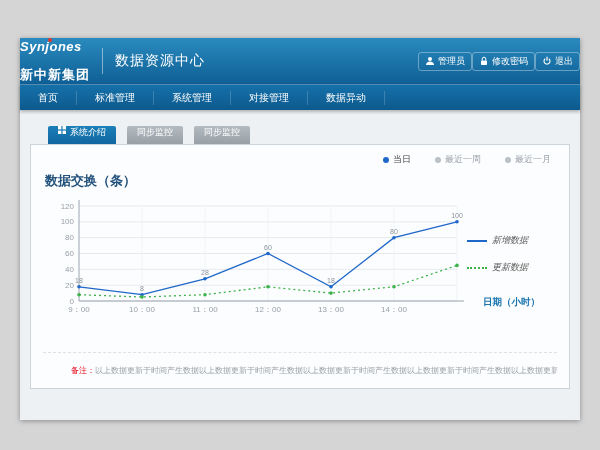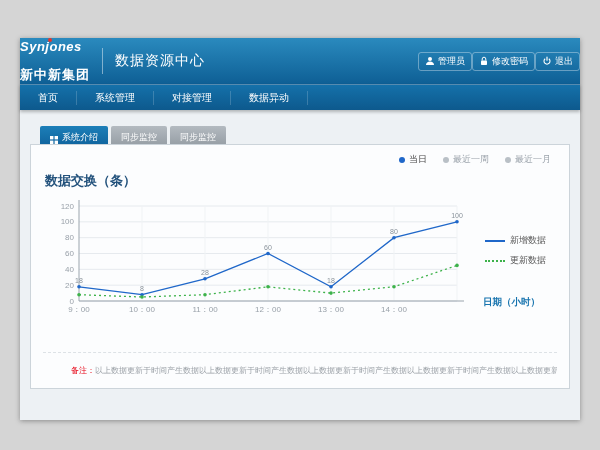--- a/index.html
+++ b/index.html
@@ -39,46 +39,46 @@
     position:relative; z-index:2;
   }
   .nav-item{
     color:#fff; font-size:10px; display:flex; align-items:center; padding:0 18px;
     border-right:1px solid rgba(255,255,255,.18); cursor:pointer; text-decoration:none;
   }
   
   .content{ background:#edf1f4; height:310px; padding:16px 10px 0; }
   .tabs{ display:flex; gap:3px; padding-left:10px; }
   .tab{
-    height:18px; display:flex; align-items:flex-end; gap:4px; padding:0 10px;
+    height:18px; display:flex; align-items:flex-start; gap:4px; padding:0 10px;
     font-size:9px; color:#fff; background:linear-gradient(#b3bac0,#98a0a7);
-    border-radius:2px 2px 0 0; cursor:pointer;
+    border-radius:2px 2px 0 0; cursor:pointer;margin-left:8px;
   }
   .tab.active{ background:linear-gradient(#1c7fb8,#1166a0); }
   .tab-icon{ display:inline-flex; }
   .panel{
     background:#fcfdfe; border:1px solid #ccd4da; padding:8px 12px 0; min-height:240px;
   }
   
   .filter-row{
-    display:flex; justify-content:flex-end; gap:16px; align-items:center;
+    display:flex; justify-content:flex-end; gap:24px; align-items:center;
     font-size:9px; color:#9aa2aa; padding-right:6px;
   }
   .filter{ display:flex; align-items:center; gap:4px; cursor:pointer; }
   .dot{ width:6px; height:6px; border-radius:50%; background:#b9c0c6; }
   .filter.active{ color:#444; }
   .filter.active .dot{ background:#1f67c9; }
   .ylabel{ font-size:13px; font-weight:bold; color:#23527c; margin:6px 0 2px 2px; }
   
   .chart-wrap{ position:relative; height:150px; }
   #chart-svg{ position:absolute; left:0; top:0; }
   #chart-svg text{ font-family:"Liberation Sans","DejaVu Sans",sans-serif; }
   #chart-svg .tick{ font-size:8px; fill:#99a1a9; }
   #chart-svg .dlabel{ font-size:7px; fill:#8a939b; }
-  .series-legend{ position:absolute; left:442px; top:42px; display:flex; flex-direction:column; gap:7px; }
+  .series-legend{ position:absolute; left:424px; top:42px; display:flex; flex-direction:column; gap:14px;font-style:italic; }
   .sl-item{ display:flex; align-items:center; gap:5px; font-size:9px; color:#555; cursor:pointer; }
   .sl-line{ width:20px; height:0; border-top:2px solid #999; }
   .xlabel{ position:absolute; left:440px; top:104px; font-size:9.5px; font-weight:bold; color:#1673ae; }
   
   .note-row{
     border-top:1px dashed #dde2e6; margin-top:10px; padding:12px 6px 12px 28px;
     font-size:8px; white-space:nowrap; overflow:hidden;
   }
   .note-label{ color:#e60012; }
   .note-text{ color:#9aa0a6; }
@@ -123,20 +123,23 @@
             </svg>
         </span>
         <span>退出</span>
       </a>
     </div>
   </header>
 
   <nav class="nav">
     <a class="nav-item">
         <span>首页</span>
+      </a>
+    <a class="nav-item">
+        <span>标准管理</span>
       </a>
     <a class="nav-item">
         <span>系统管理</span>
       </a>
     <a class="nav-item">
         <span>对接管理</span>
       </a>
     <a class="nav-item">
         <span>数据异动</span>
       </a>

